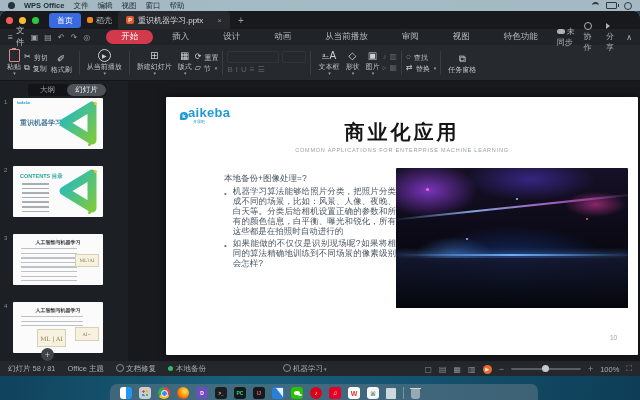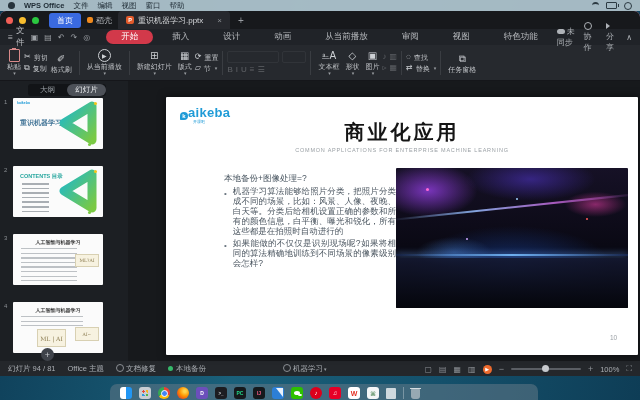--- a/index.html
+++ b/index.html
@@ -394,21 +394,21 @@
           <span class="ph-dot" style="left:120px;top:30px;width:2px;height:2px;background:#9fd0ff"></span>
           <span class="ph-dot" style="left:190px;top:50px;width:2px;height:2px;background:#ff5a5a"></span>
           <span class="ph-dot" style="left:70px;top:70px;width:2px;height:2px;background:#cfa6ff"></span>
         </div>
         <div class="s-page">10</div>
       </div>
     </div>
   </div>
 
   <div class="statusbar">
-    <span>幻灯片 94 / 81</span>
+    <span>幻灯片 58 / 81</span>
     <span>Office 主题</span>
     <span><span class="sb-ico"></span><span>文档修复</span></span>
     <span><span class="sb-green"></span><span>本地备份</span></span>
     <span class="car" style="margin-left:65px"><span class="sb-ico"></span><span>机器学习</span></span>
     <span class="sb-right">
       <span class="view-ico">▢</span>
       <span class="view-ico">▤</span>
       <span class="view-ico">▦</span>
       <span class="view-ico">▥</span>
       <span class="sb-play">▶</span>

